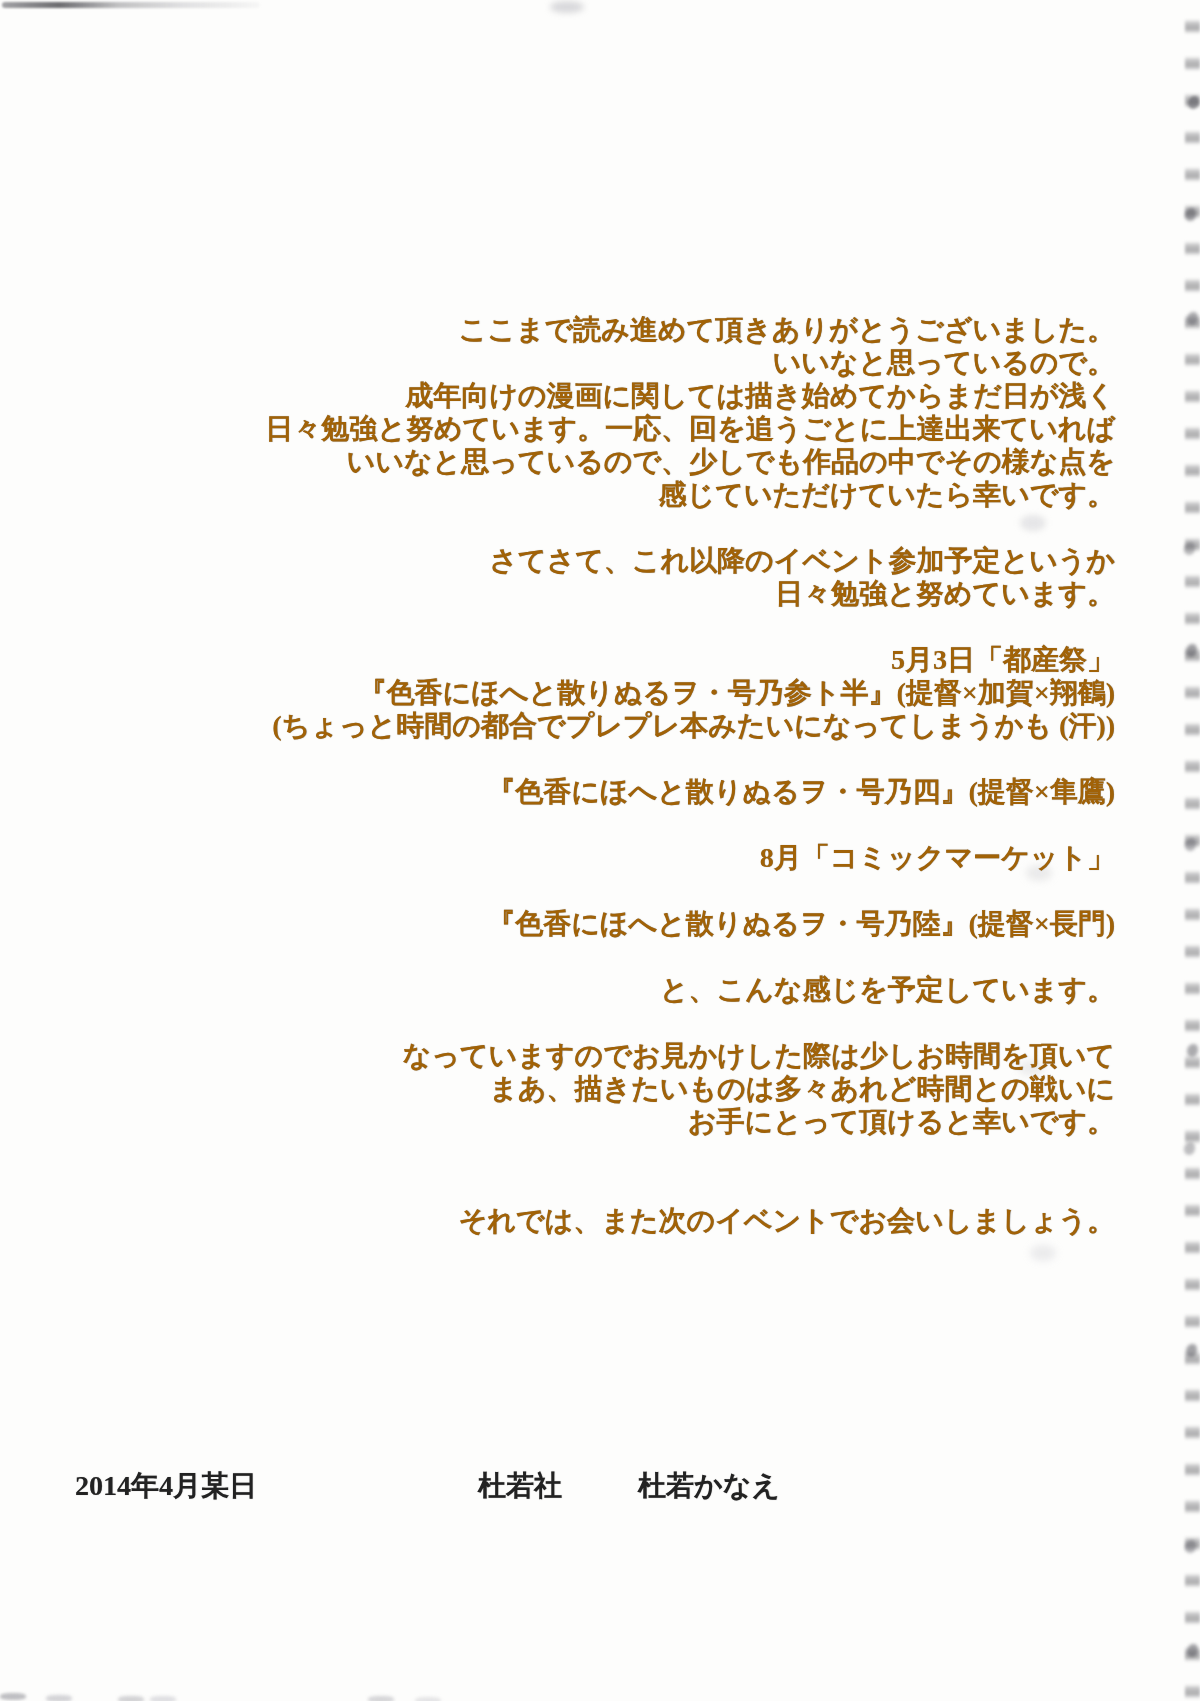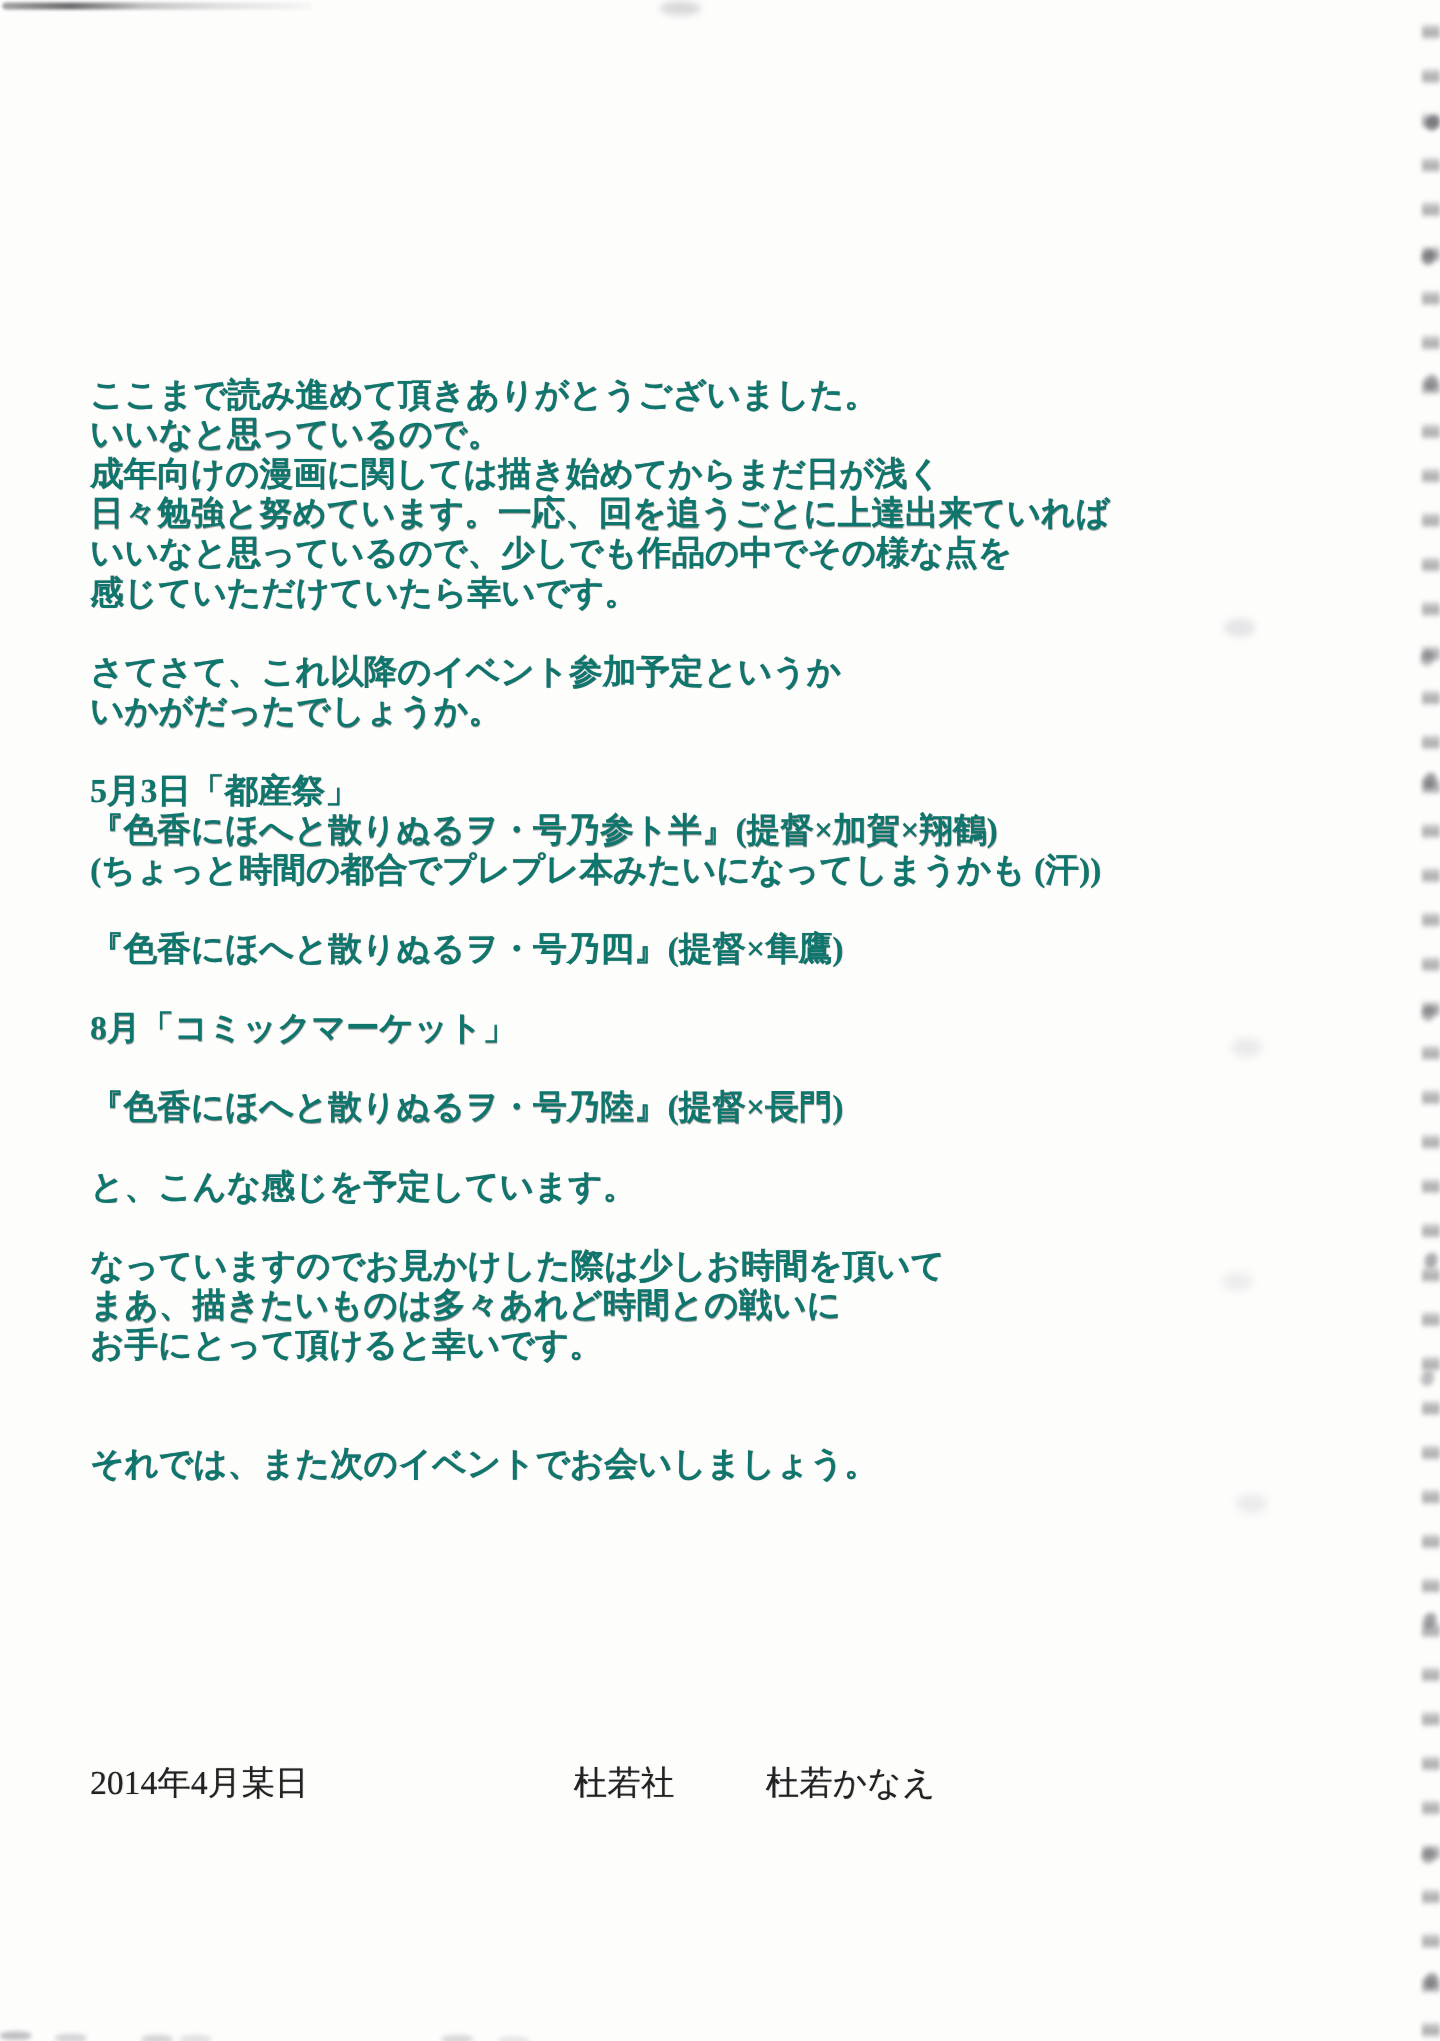--- a/index.html
+++ b/index.html
@@ -32,32 +32,33 @@
   }
   .body-text {
     position: absolute;
     left: 75px;
     top: 313px;
     width: 1040px;
     font-size: 28px;
     line-height: 33px;
     font-weight: 600;
     letter-spacing: 0;
-    color: #0f766e;
+    color: #a16207;
     text-shadow: 0.35px 0.35px 0.8px rgba(25,25,25,0.5);
+    text-align: right;
   }
   .tline { min-height: 33px; }
   .footer {
     position: absolute;
     left: 0;
     top: 1467px;
     width: 1200px;
     height: 40px;
     font-size: 28px;
-    font-weight: 400;
+    font-weight: 700;
     color: #222;
     text-shadow: 0.35px 0.35px 0.8px rgba(25,25,25,0.5);
   }
   .f-date   { position: absolute; left: 75px;  }
   .f-circle { position: absolute; left: 478px; }
   .f-author { position: absolute; left: 610px; margin-left: 28px; }
 
   
   .art { position: absolute; pointer-events: none; }
   .top-line {
@@ -138,21 +139,21 @@
 
   <div class="body-text">
       <div class="tline">ここまで読み進めて頂きありがとうございました。</div>
       <div class="tline">いいなと思っているので。</div>
       <div class="tline">成年向けの漫画に関しては描き始めてからまだ日が浅く</div>
       <div class="tline">日々勉強と努めています。一応、回を追うごとに上達出来ていれば</div>
       <div class="tline">いいなと思っているので、少しでも作品の中でその様な点を</div>
       <div class="tline">感じていただけていたら幸いです。</div>
       <div class="tline">&nbsp;</div>
       <div class="tline">さてさて、これ以降のイベント参加予定というか</div>
-      <div class="tline">いかがだったでしょうか。</div>
+      <div class="tline">日々勉強と努めています。</div>
       <div class="tline">&nbsp;</div>
       <div class="tline">5月3日「都産祭」</div>
       <div class="tline">『色香にほへと散りぬるヲ・号乃参ト半』(提督×加賀×翔鶴)</div>
       <div class="tline">(ちょっと時間の都合でプレプレ本みたいになってしまうかも (汗))</div>
       <div class="tline">&nbsp;</div>
       <div class="tline">『色香にほへと散りぬるヲ・号乃四』(提督×隼鷹)</div>
       <div class="tline">&nbsp;</div>
       <div class="tline">8月「コミックマーケット」</div>
       <div class="tline">&nbsp;</div>
       <div class="tline">『色香にほへと散りぬるヲ・号乃陸』(提督×長門)</div>

